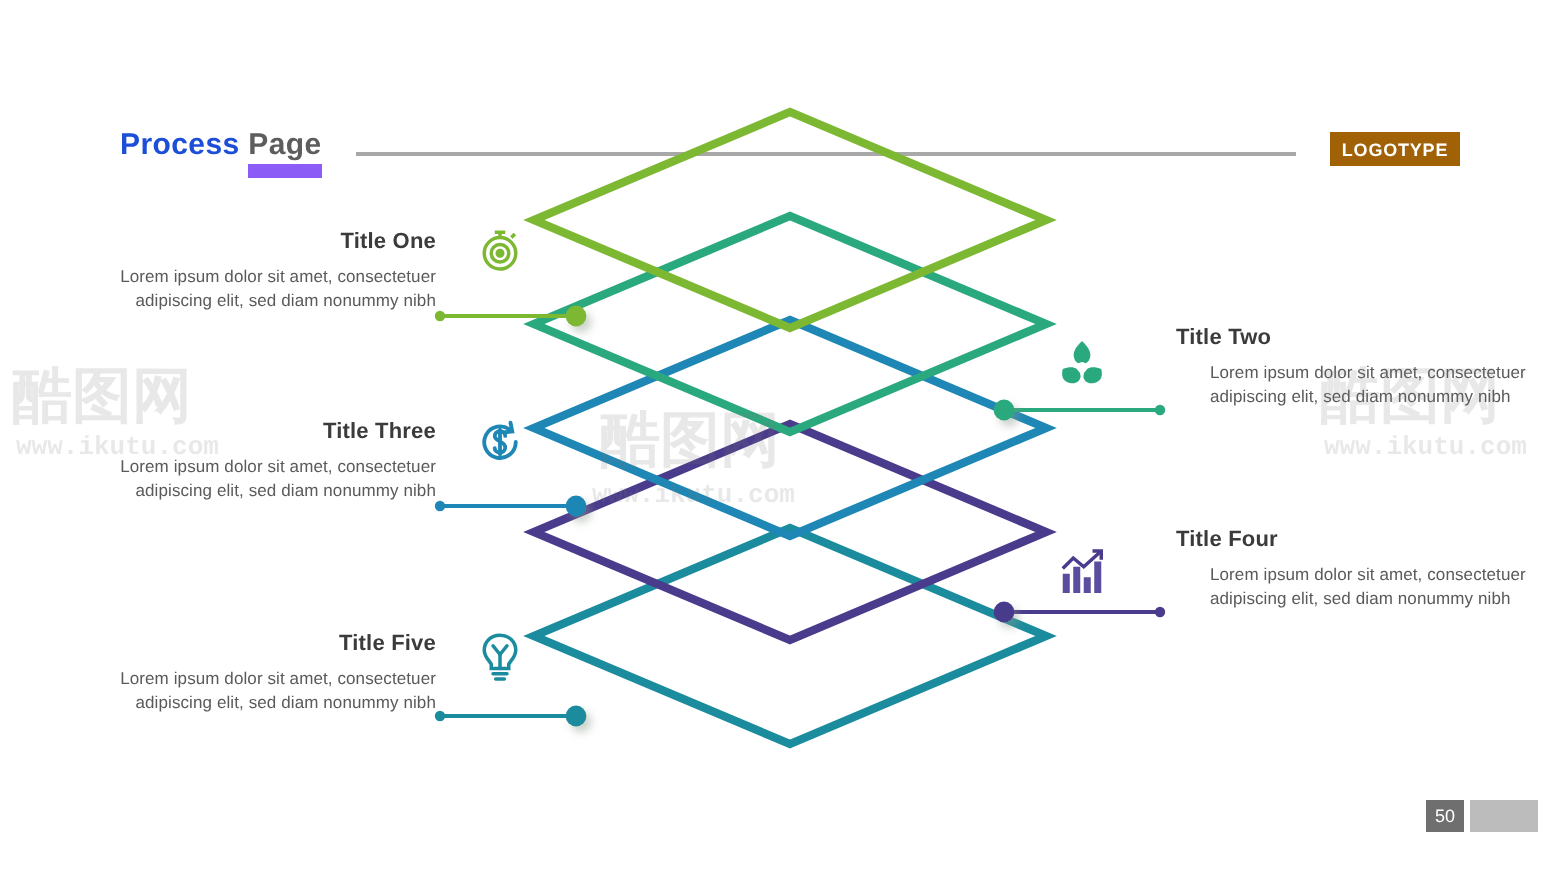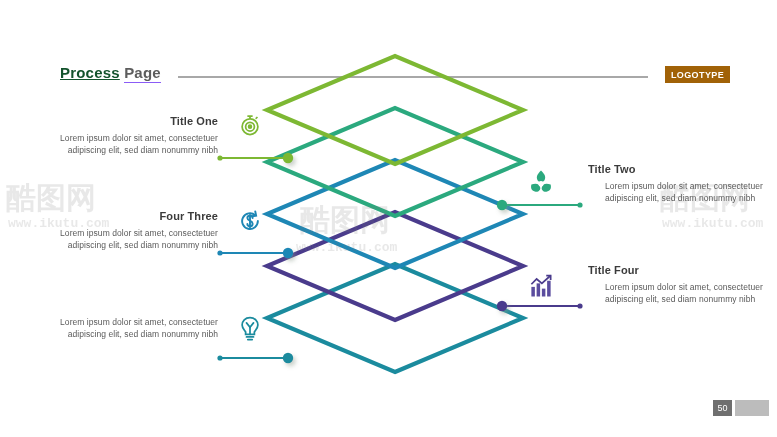--- a/index.html
+++ b/index.html
@@ -10,22 +10,22 @@
     position:relative;
   }
   #stage { position:absolute; left:0; top:0; width:777px; height:437px; background:#fff; }
 
   
   .header { position:absolute; left:0; top:30px; width:777px; height:28px; }
   .hdr-title {
     position:absolute; left:60px; top:34px;
     font-size:15px; font-weight:bold; letter-spacing:0.2px; white-space:nowrap;
   }
-  .hdr-word-a { color:#14532d;text-decoration:underline; }
-  .hdr-word-b { color:#5d5d5d; border-bottom:1px solid #8b5cf6; padding-bottom:1px; }
+  .hdr-word-a { color:#1d4ed8; }
+  .hdr-word-b { color:#5d5d5d; border-bottom:7px solid #8b5cf6; padding-bottom:1px; }
   .hdr-rule {
     position:absolute; left:178px; top:46px; width:470px; height:2px;
     background:#a8a8a8;
   }
   .logo-box {
     position:absolute; left:665px; top:36px; width:65px; height:17px;
     background:#a16207; color:#ffffff;
     font-size:9px; font-weight:bold; letter-spacing:0.4px;
     display:flex; align-items:center; justify-content:center;
   }
@@ -182,30 +182,31 @@
     <div class="t">Title One</div>
     <div class="d">Lorem ipsum dolor sit amet, consectetuer adipiscing elit, sed diam nonummy nibh</div>
   </div>
 
   <div class="block right" style="left:588px; top:163px;">
     <div class="t">Title Two</div>
     <div class="d">Lorem ipsum dolor sit amet, consectetuer adipiscing elit, sed diam nonummy nibh</div>
   </div>
 
   <div class="block left" style="left:18px; top:210px;">
-    <div class="t">Four Three</div>
+    <div class="t">Title Three</div>
     <div class="d">Lorem ipsum dolor sit amet, consectetuer adipiscing elit, sed diam nonummy nibh</div>
   </div>
 
   <div class="block right" style="left:588px; top:264px;">
     <div class="t">Title Four</div>
     <div class="d">Lorem ipsum dolor sit amet, consectetuer adipiscing elit, sed diam nonummy nibh</div>
   </div>
 
   <div class="block left" style="left:18px; top:316px;">
+    <div class="t">Title Five</div>
     <div class="d">Lorem ipsum dolor sit amet, consectetuer adipiscing elit, sed diam nonummy nibh</div>
   </div>
 
   <div class="pg-num">50</div>
   <div class="pg-bar"></div>
 
   <div class="wm logo" style="left:6px;  top:178px;">酷图网</div>
   <div class="wm url" style="left:8px;  top:216px;">www.ikutu.com</div>
   <div class="wm logo" style="left:300px; top:200px;">酷图网</div>
   <div class="wm url" style="left:296px; top:240px;">www.ikutu.com</div>

